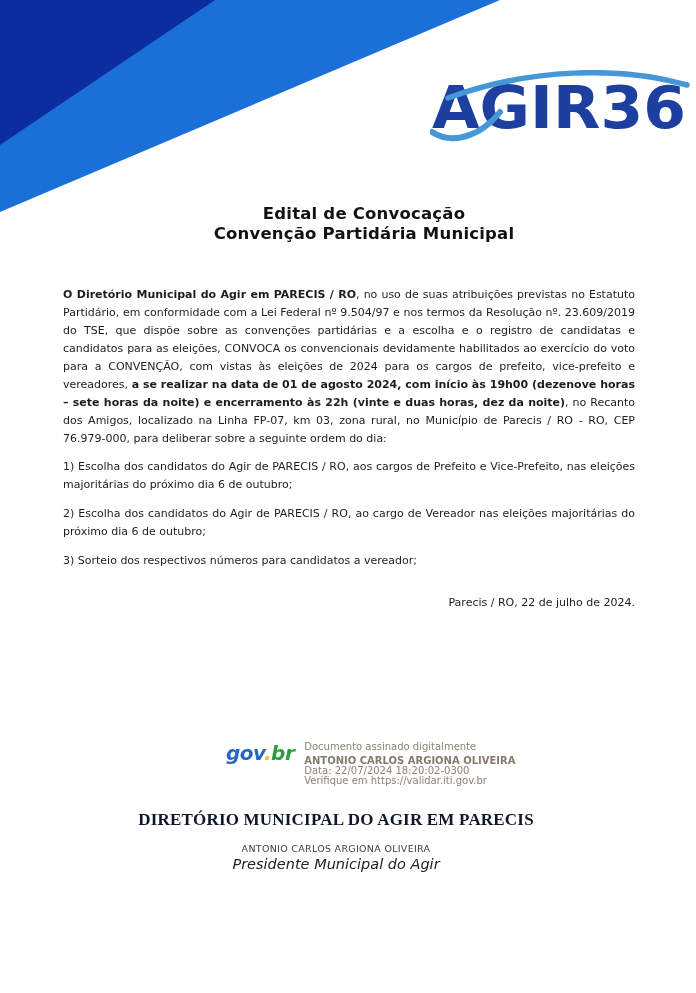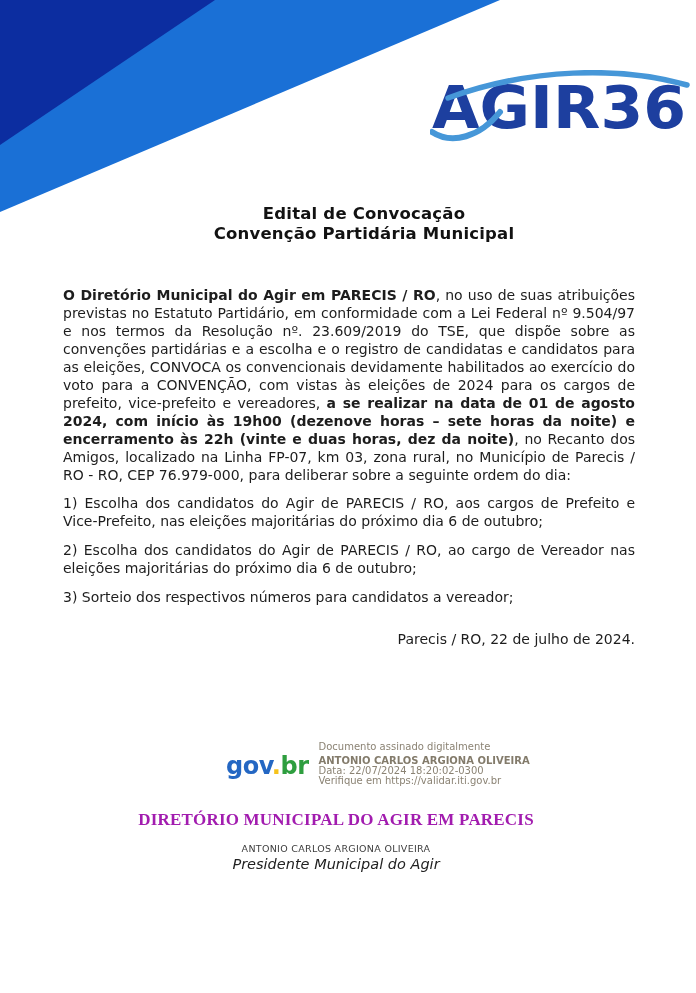--- a/index.html
+++ b/index.html
@@ -16,42 +16,42 @@
   .corner{position:absolute;top:0;left:0;width:500px;height:212px;}
   
   .logo{position:absolute;top:70px;left:430px;width:260px;height:74px;}
   
   .title{
     position:absolute;top:204px;left:32px;width:664px;
     text-align:center;font-weight:bold;font-size:16.5px;line-height:20px;
     color:#121212;letter-spacing:0.2px;
   }
   
-  .body{position:absolute;top:286px;left:63px;width:572px;font-size:14px;line-height:18px;color:#1d1d1d;}
+  .body{position:absolute;top:286px;left:63px;width:572px;font-size:11px;line-height:18px;color:#1d1d1d;}
   .body p{margin:0 0 11px 0;text-align:justify;}
   .body p.para{margin-bottom:10px;}
   .dateline{text-align:right !important;margin-top:24px !important;}
   b{font-weight:bold;}
   
   .sig{position:absolute;top:742px;left:226px;display:flex;align-items:flex-start;}
   .govbr{
-    font-weight:bold;font-size:24px;line-height:22px;margin-top:13px;margin-right:10px;
-    font-family:"DejaVu Sans",sans-serif;letter-spacing:-0.5px;
+    font-weight:bold;font-size:20px;line-height:22px;margin-right:10px;
+    font-family:"DejaVu Sans",sans-serif;letter-spacing:-0.5px;font-style:italic;
   }
   .govbr .g{color:#2467c3;}
   .govbr .d{color:#f6c21a;}
   .govbr .b{color:#2e9e3f;}
   .sigtext{font-size:10px;line-height:10px;color:#8b8374;}
   .sigtext .l1{margin-bottom:4px;}
   .sigtext .nm{font-weight:bold;color:#837b6b;}
   
   .footer{position:absolute;top:810px;left:0;width:672px;text-align:center;}
   .footer .org{
     font-family:"Liberation Serif","DejaVu Serif",serif;
-    font-weight:bold;font-size:17px;color:#a21caf;letter-spacing:0.2px;
+    font-weight:bold;font-size:17px;color:#0f172a;letter-spacing:0.2px;
   }
   .footer .name{font-size:9.5px;color:#3d3d3d;margin-top:13px;letter-spacing:0.3px;}
   .footer .role{font-size:14.5px;color:#222;margin-top:2px;font-style:italic;}
 </style>
 </head>
 <body>
 
 <div class="page">
 
   <svg class="corner" viewBox="0 0 500 212" preserveAspectRatio="none" aria-hidden="true">

